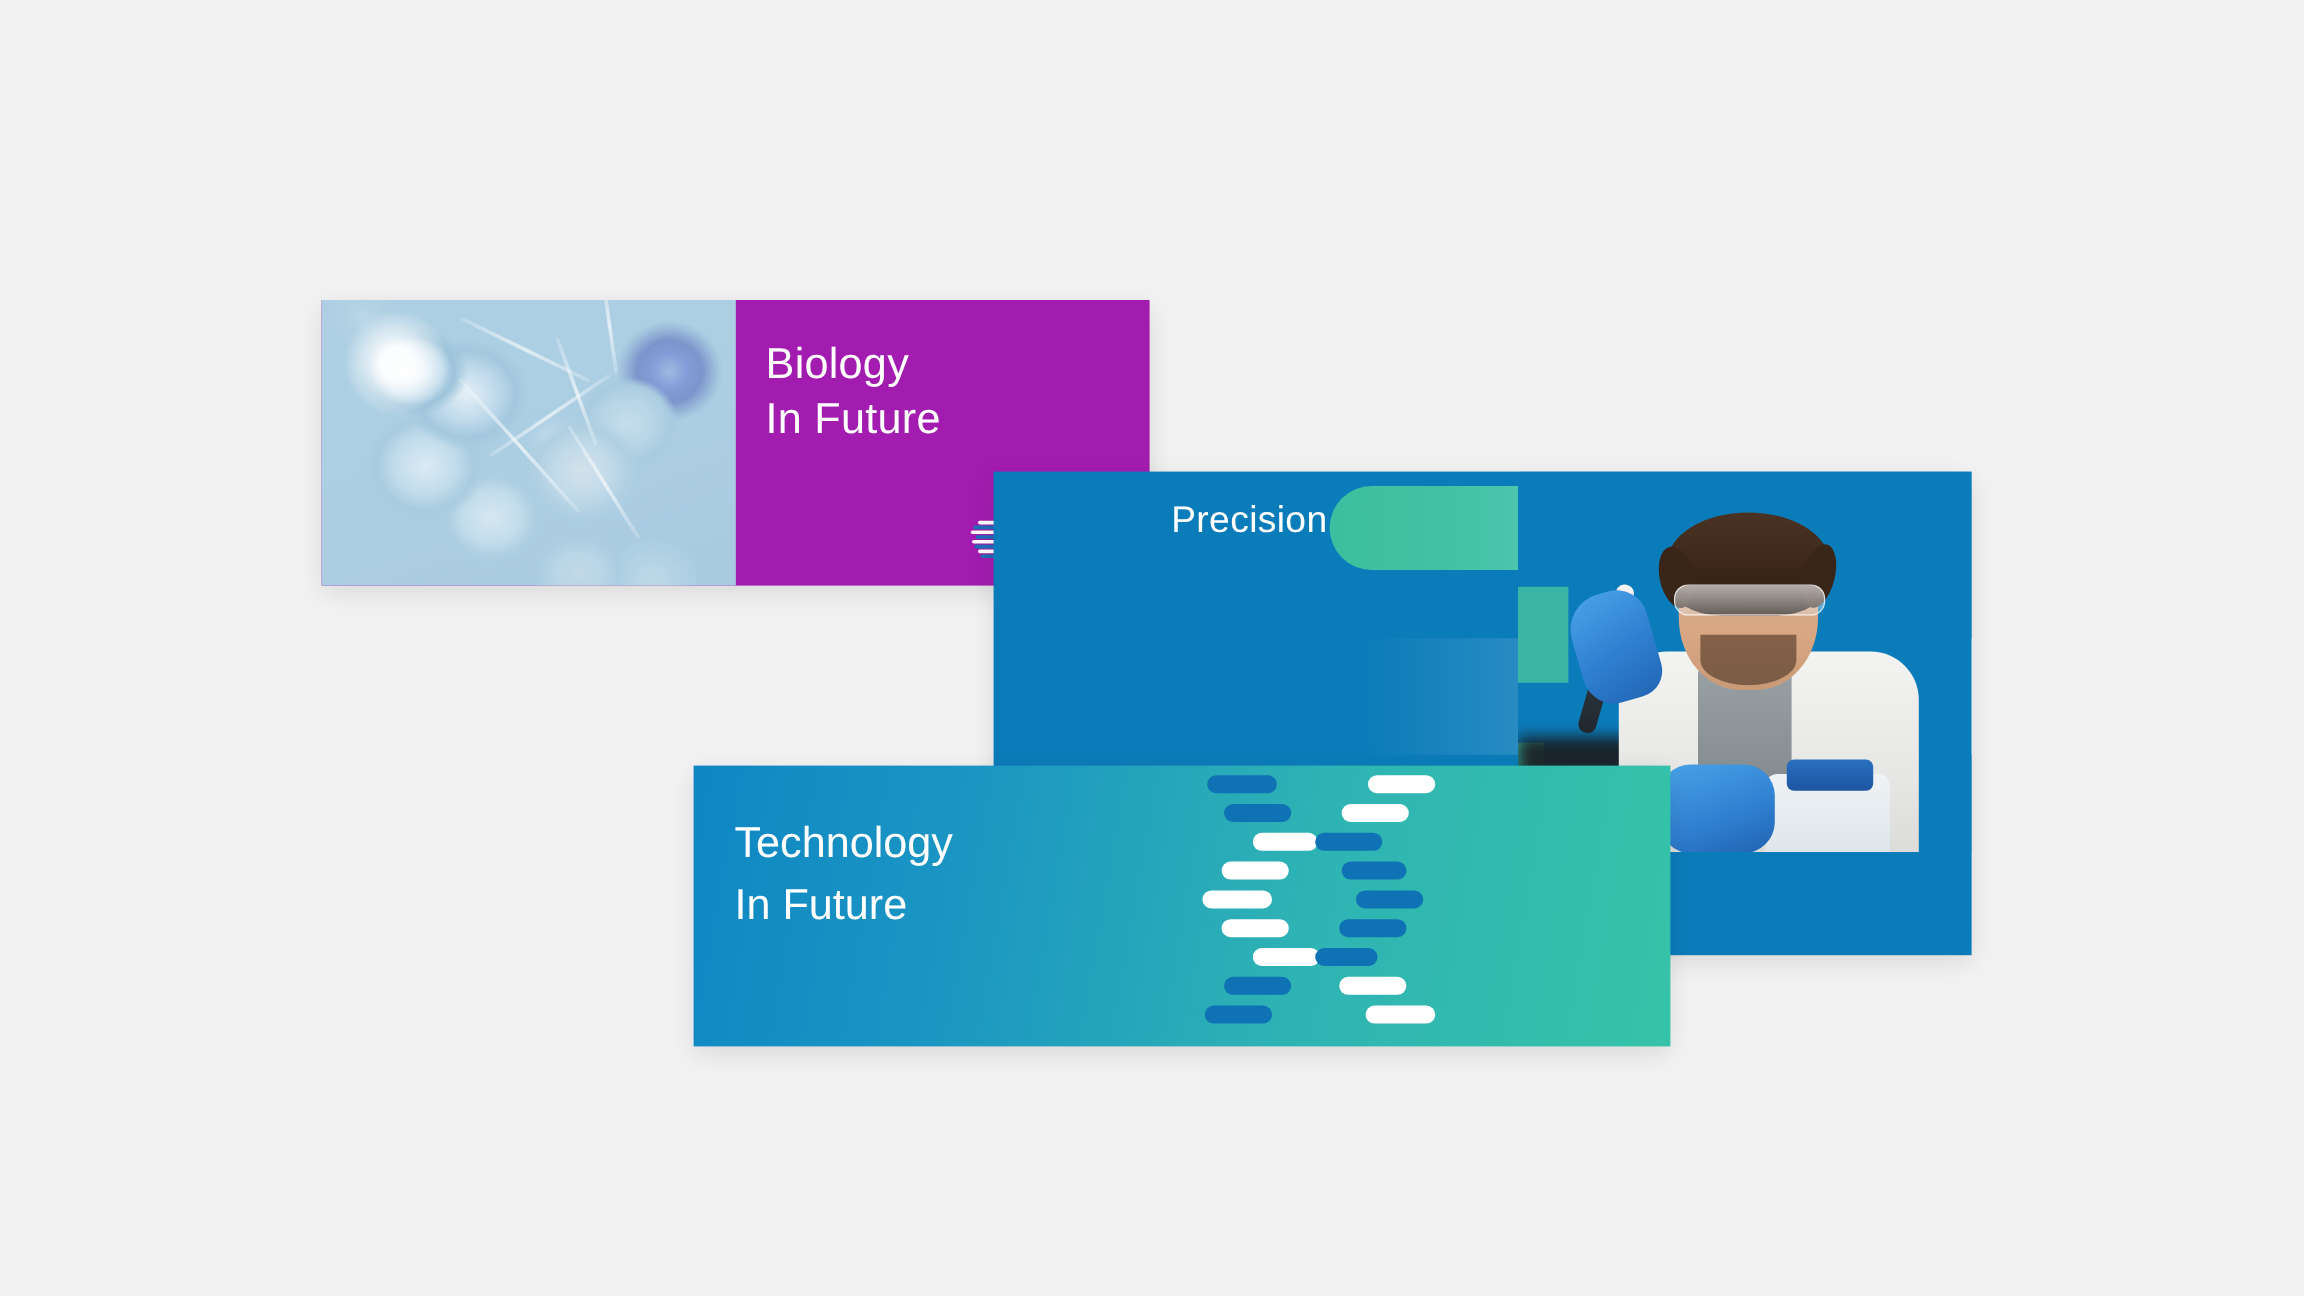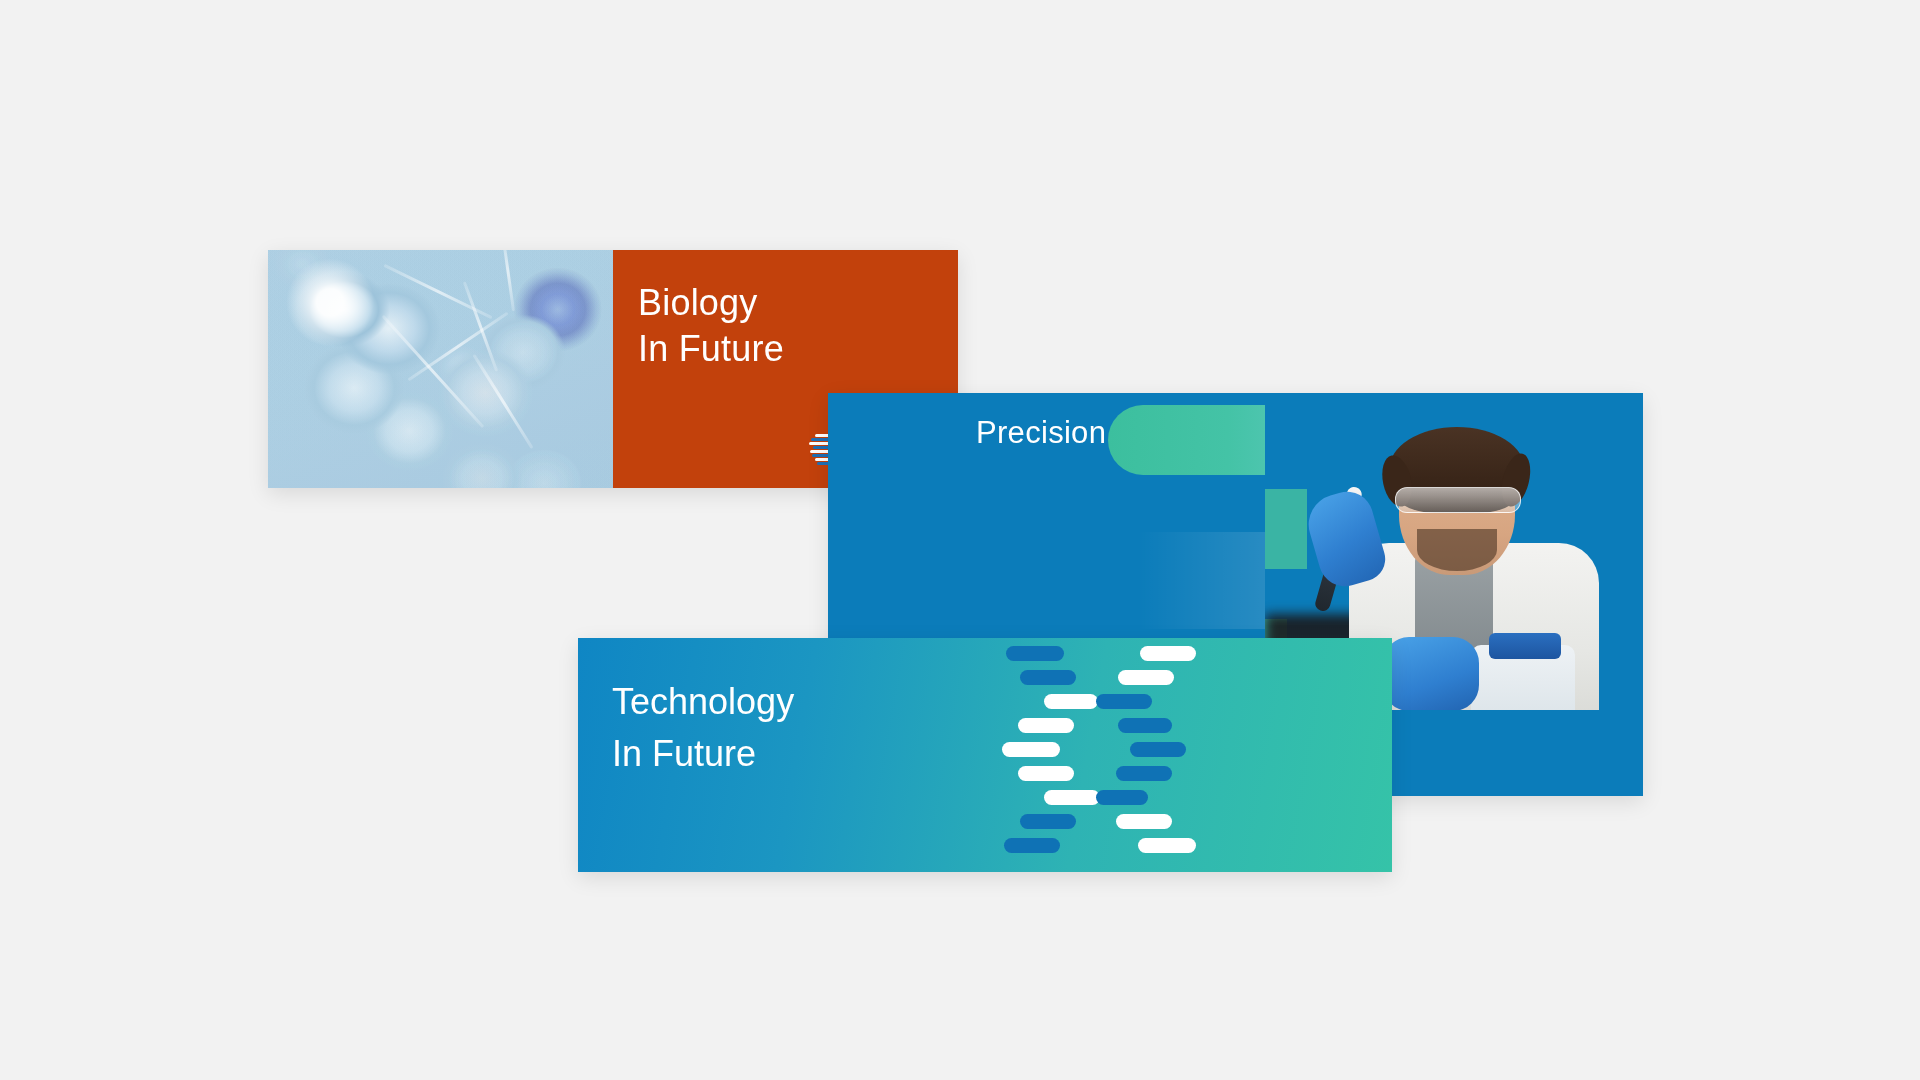--- a/index.html
+++ b/index.html
@@ -10,21 +10,21 @@
     font-family:"Liberation Sans","DejaVu Sans",sans-serif;
     overflow:hidden;
     position:relative;
   }
   .stage{position:absolute;left:0;top:0;width:1920px;height:1080px;}
 
   
   .card{position:absolute;overflow:hidden;box-shadow:0 6px 20px rgba(0,0,0,.10);}
 
   
-  #card-biology{left:268px;top:250px;width:690px;height:238px;background:#c2410c;}
+  #card-biology{left:268px;top:250px;width:690px;height:238px;background:#a21caf;}
   #bio-image{
     position:absolute;left:0;top:0;width:345px;height:238px;
     background:
       radial-gradient(circle at 18% 22%, rgba(255,255,255,.95) 0 4%, rgba(255,255,255,0) 13%),
       radial-gradient(ellipse 46px 38px at 22% 25%, #eef7fc 0%, #bcd9ea 55%, #9dc3da 75%, rgba(170,205,225,.2) 100%),
       radial-gradient(ellipse 52px 46px at 35% 33%, #f2f8fb 0%, #c3dced 50%, #a2c7dd 78%, rgba(170,205,225,.18) 100%),
       radial-gradient(ellipse 50px 46px at 25% 58%, #f4fafd 0%, #cfe4f1 50%, #a8cbdf 80%, rgba(170,205,225,.15) 100%),
       radial-gradient(ellipse 44px 40px at 41% 76%, #f7fbfd 0%, #d8eaf4 52%, #b0d0e2 82%, rgba(170,205,225,.12) 100%),
       radial-gradient(ellipse 48px 44px at 63% 60%, #fdf6f3 0%, #dce9f2 46%, #b6d2e3 80%, rgba(170,205,225,.12) 100%),
       radial-gradient(ellipse 26px 24px at 56% 49%, #eef6fb 0%, #bcd8ea 62%, rgba(170,205,225,.15) 100%),

